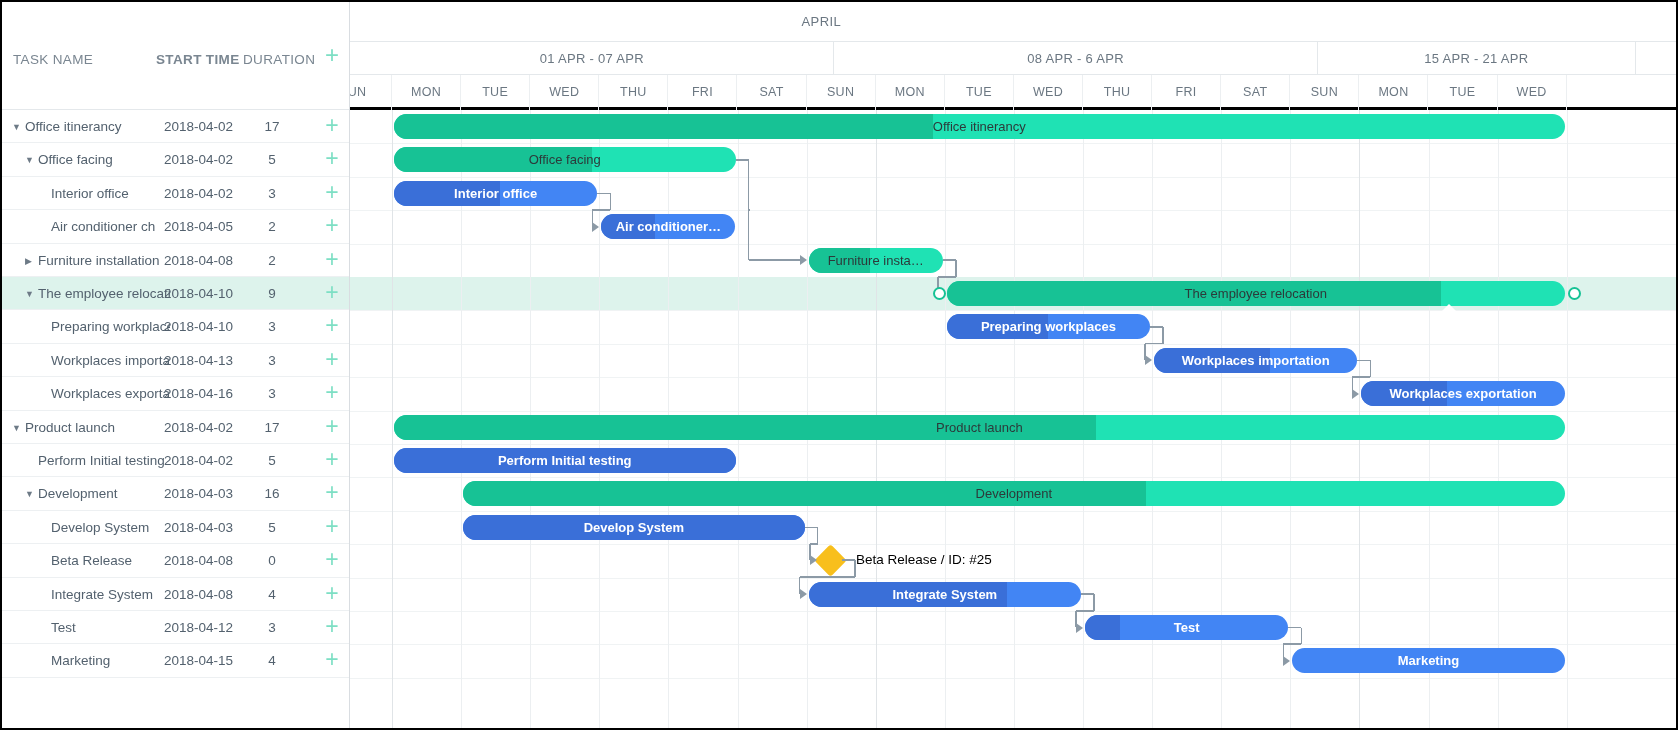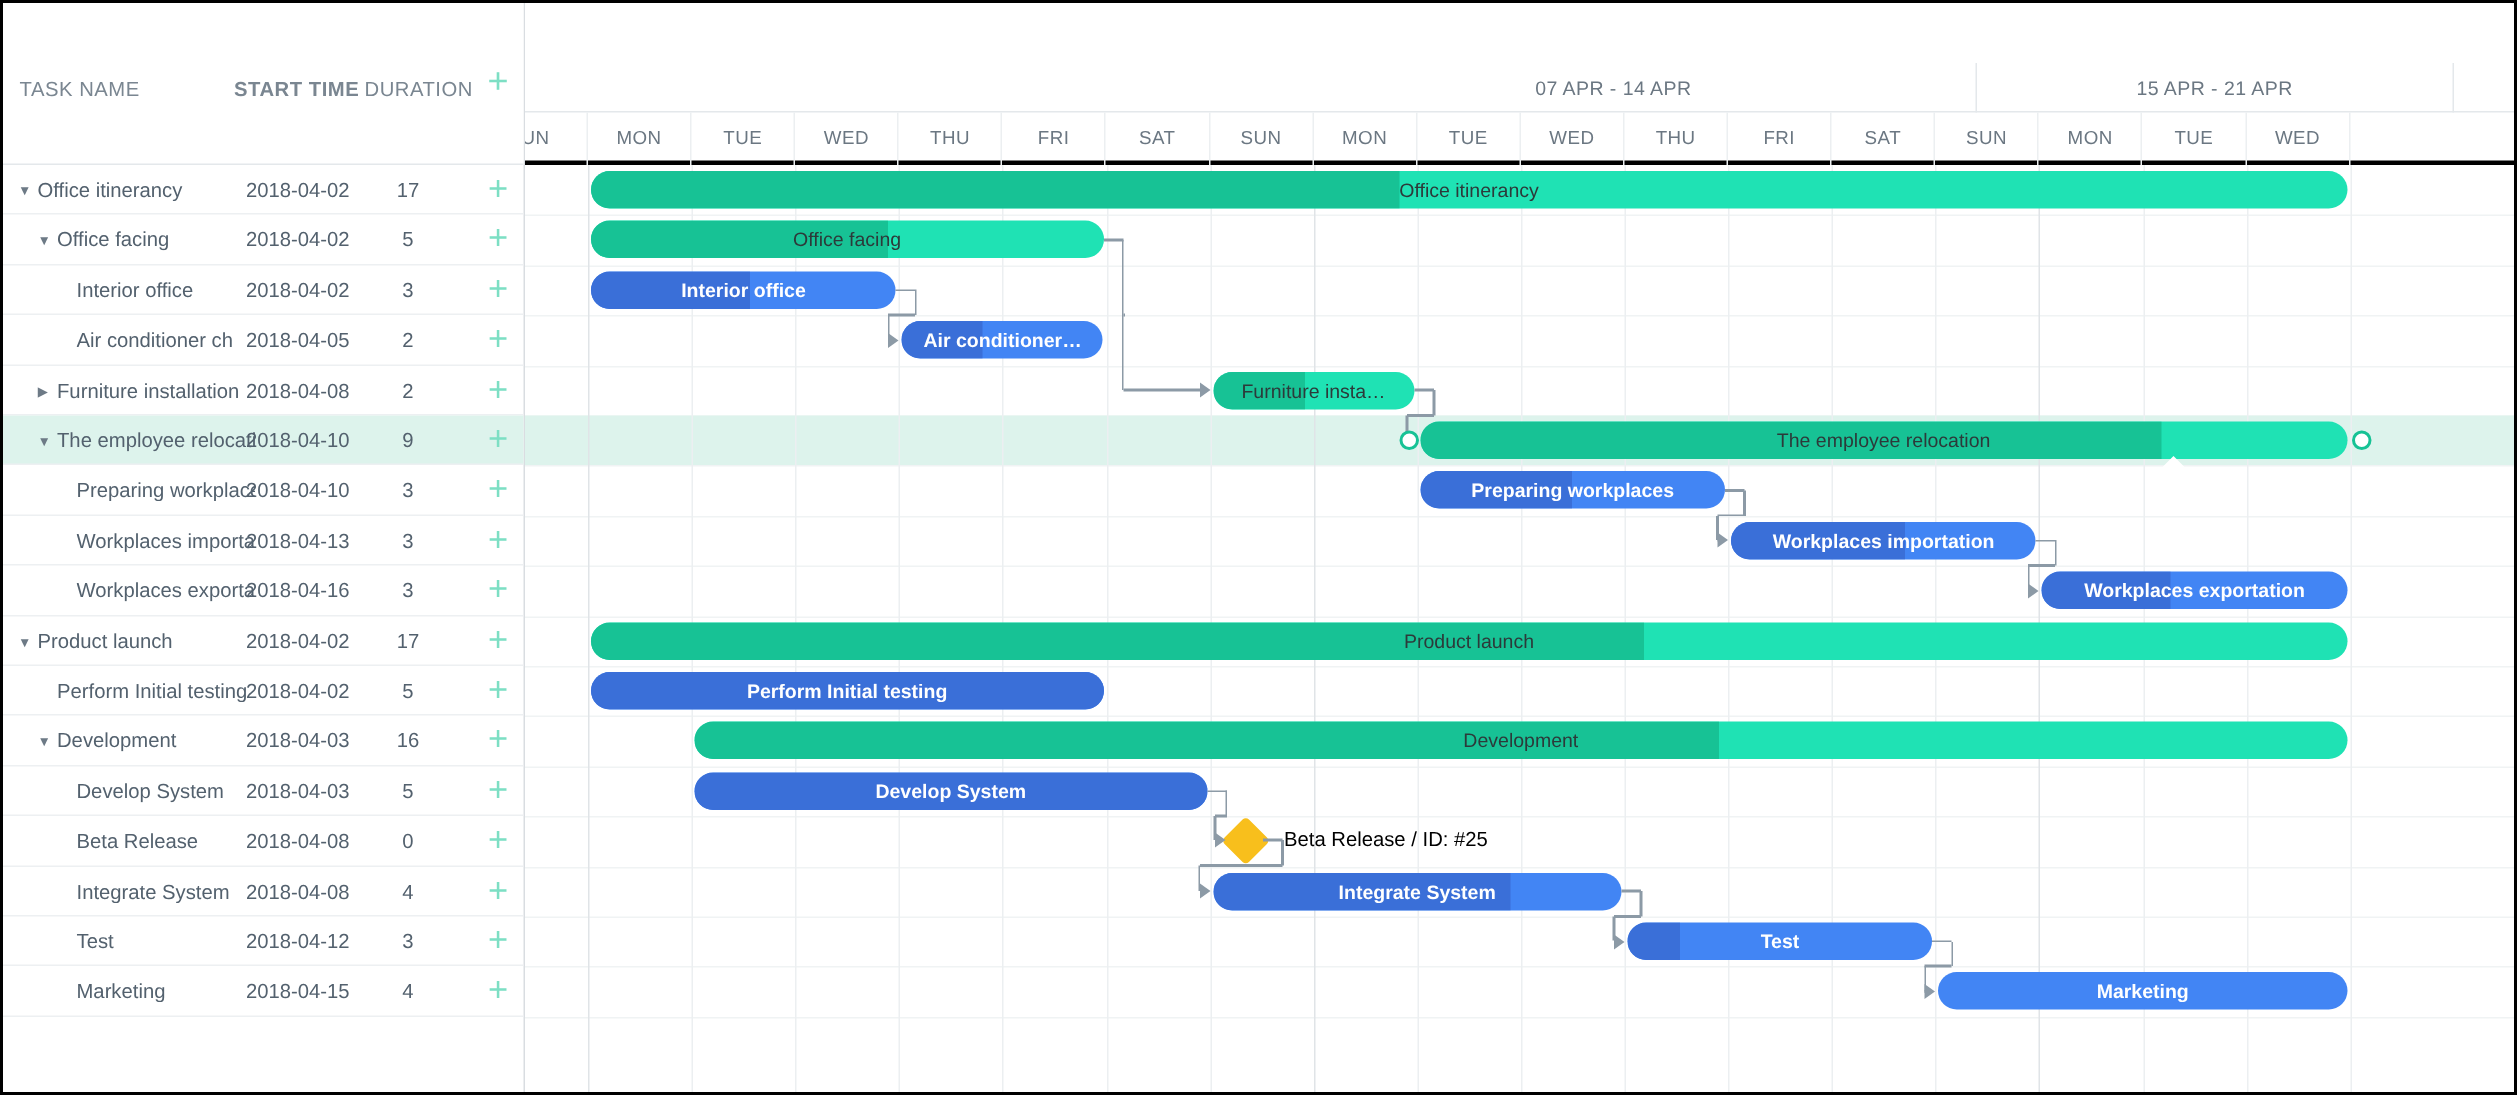--- a/index.html
+++ b/index.html
@@ -306,22 +306,26 @@
           <div class="tname" style="left: 36px;"><span class="caret"></span><span class="tw" style="max-width: 119px;">Marketing</span></div>
           <div class="tstart">2018-04-15</div>
           <div class="tdur">4</div>
           <div class="tplus">+</div>
         </div>
       </div>
   </div>
 
   <div id="tl-pane">
     <div id="tl-head">
+      <div class="month-row">
+        <div class="month-lbl" id="month-lbl" style="left: 401.32px; width: 140px;">APRIL</div>
+      </div>
       <div class="week-row" id="week-row">
-          <div class="week-cell" style="left: 484.24px; width: 483.7px;">07 APR - 14 APR</div>
+          <div class="week-cell" style="left: 0.54px; width: 483.7px;">01 APR - 07 APR</div>
+          <div class="week-cell" style="left: 484.24px; width: 483.7px;">08 APR - 6 APR</div>
           <div class="week-cell" style="left: 967.94px; width: 317.86px;">15 APR - 21 APR</div>
         </div>
       <div class="day-row" id="day-row">
           <div class="day-cell" style="left: -27.1px; width: 69.1px;">UN</div>
           <div class="day-cell" style="left: 42px; width: 69.1px;">MON</div>
           <div class="day-cell" style="left: 111.1px; width: 69.1px;">TUE</div>
           <div class="day-cell" style="left: 180.2px; width: 69.1px;">WED</div>
           <div class="day-cell" style="left: 249.3px; width: 69.1px;">THU</div>
           <div class="day-cell" style="left: 318.4px; width: 69.1px;">FRI</div>
           <div class="day-cell" style="left: 387.5px; width: 69.1px;">SAT</div>

